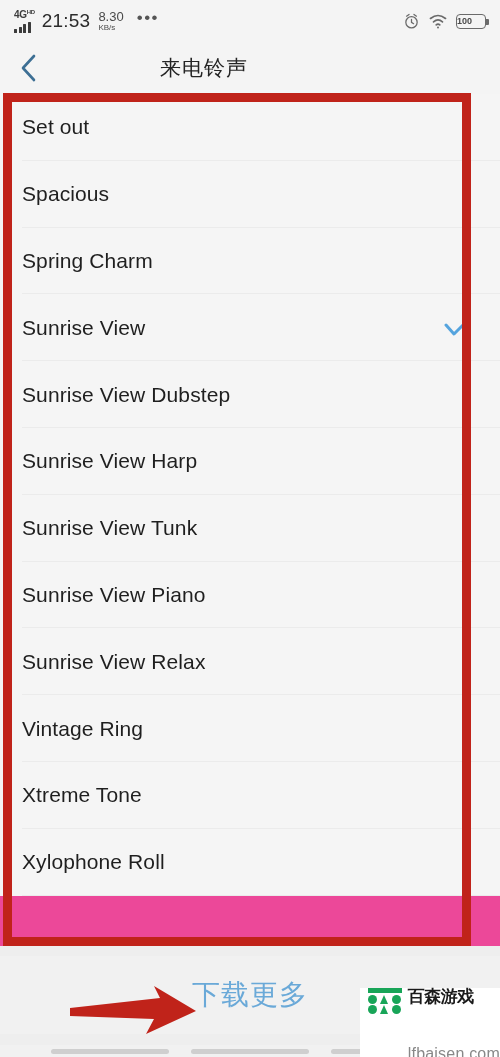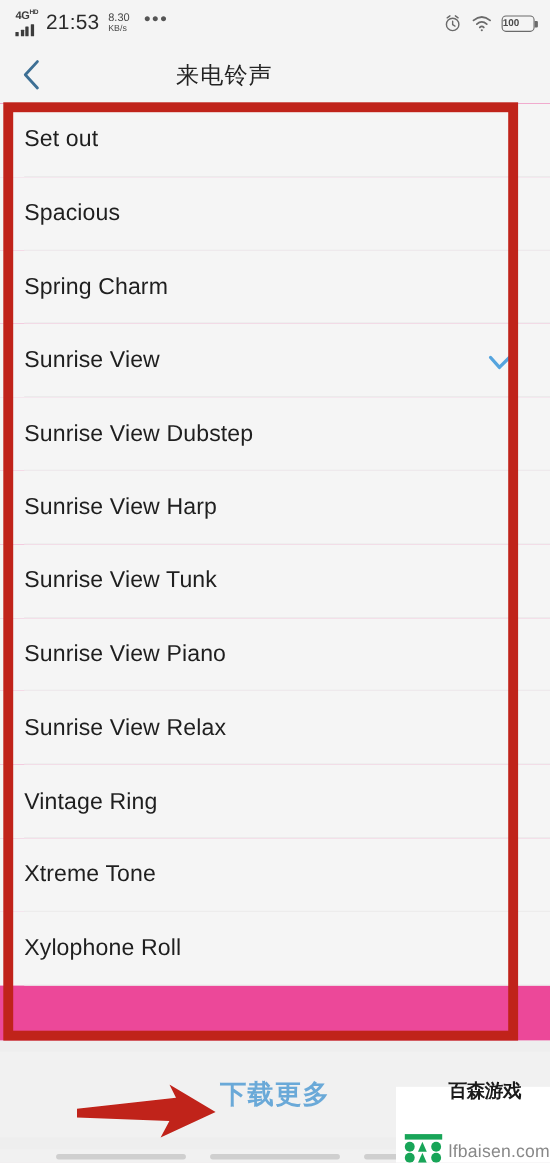--- a/index.html
+++ b/index.html
@@ -36,21 +36,21 @@
   .net-4g sup { font-size: 6px; vertical-align: super; }
   .sig-bars { display: flex; align-items: flex-end; gap: 1.5px; height: 11px; }
   .sig-bars i { display: block; width: 3px; background: #3c3c3c; border-radius: 0.5px; }
   .sig-bars i:nth-child(1) { height: 4px; }
   .sig-bars i:nth-child(2) { height: 6px; }
   .sig-bars i:nth-child(3) { height: 8.5px; }
   .sig-bars i:nth-child(4) { height: 11px; }
   .sig-wrap { display:flex; flex-direction:column; align-items:flex-start; gap:1px;}
   .clock { font-size: 19px; color: #2b2b2b; letter-spacing: 0.2px; }
   .speed { display: flex; flex-direction: column; line-height: 1.05; margin-left: 1px; }
-  .speed-num { font-size: 10px; color: #4a4a4a; }
+  .speed-num { font-size: 13px; color: #4a4a4a; }
   .speed-unit { font-size: 8px; color: #4a4a4a; }
   .dots { font-size: 17px; color: #555; letter-spacing: 1.5px; margin-left: 6px; margin-top:-6px;}
   .sb-right { margin-left: auto; display: flex; align-items: center; gap: 9px; }
   .battery {
     position: relative;
     width: 30px; height: 15px;
     border: 1.6px solid #6a6a6a;
     border-radius: 4px;
     display: flex; align-items: center; justify-content: flex-start;
   }
@@ -135,40 +135,39 @@
     background: #eeeeee;
   }
   .footer-inner {
     position: absolute;
     left: 0; top: 10px;
     width: 500px; height: 78px;
     background: #f1f1f1;
     display: flex; align-items: center; justify-content: center;
   }
   .dl-more {
-    font-size: 24px;
+    font-size: 28px;
     color: #6aa9d8;
     letter-spacing: 1px;
     cursor: pointer;
-    font-weight: bold;
   }
   .anno-arrow {
     position: absolute;
     left: 68px; top: 986px;
     z-index: 21;
     pointer-events: none;
   }
 
   
   .watermark {
     position: absolute;
     right: 0; top: 988px;
     width: 140px; height: 69px;
     background: #ffffff;
-    display: flex; align-items: flex-end;
+    display: flex; align-items: flex-start;
     padding-left: 8px;
     z-index: 22;
   }
   .wm-logo {
     width: 34px; height: 26px;
     display: grid;
     grid-template-columns: 1fr 1fr 1fr;
     grid-template-rows: 5px 1fr 1fr;
     gap: 1.5px;
   }

